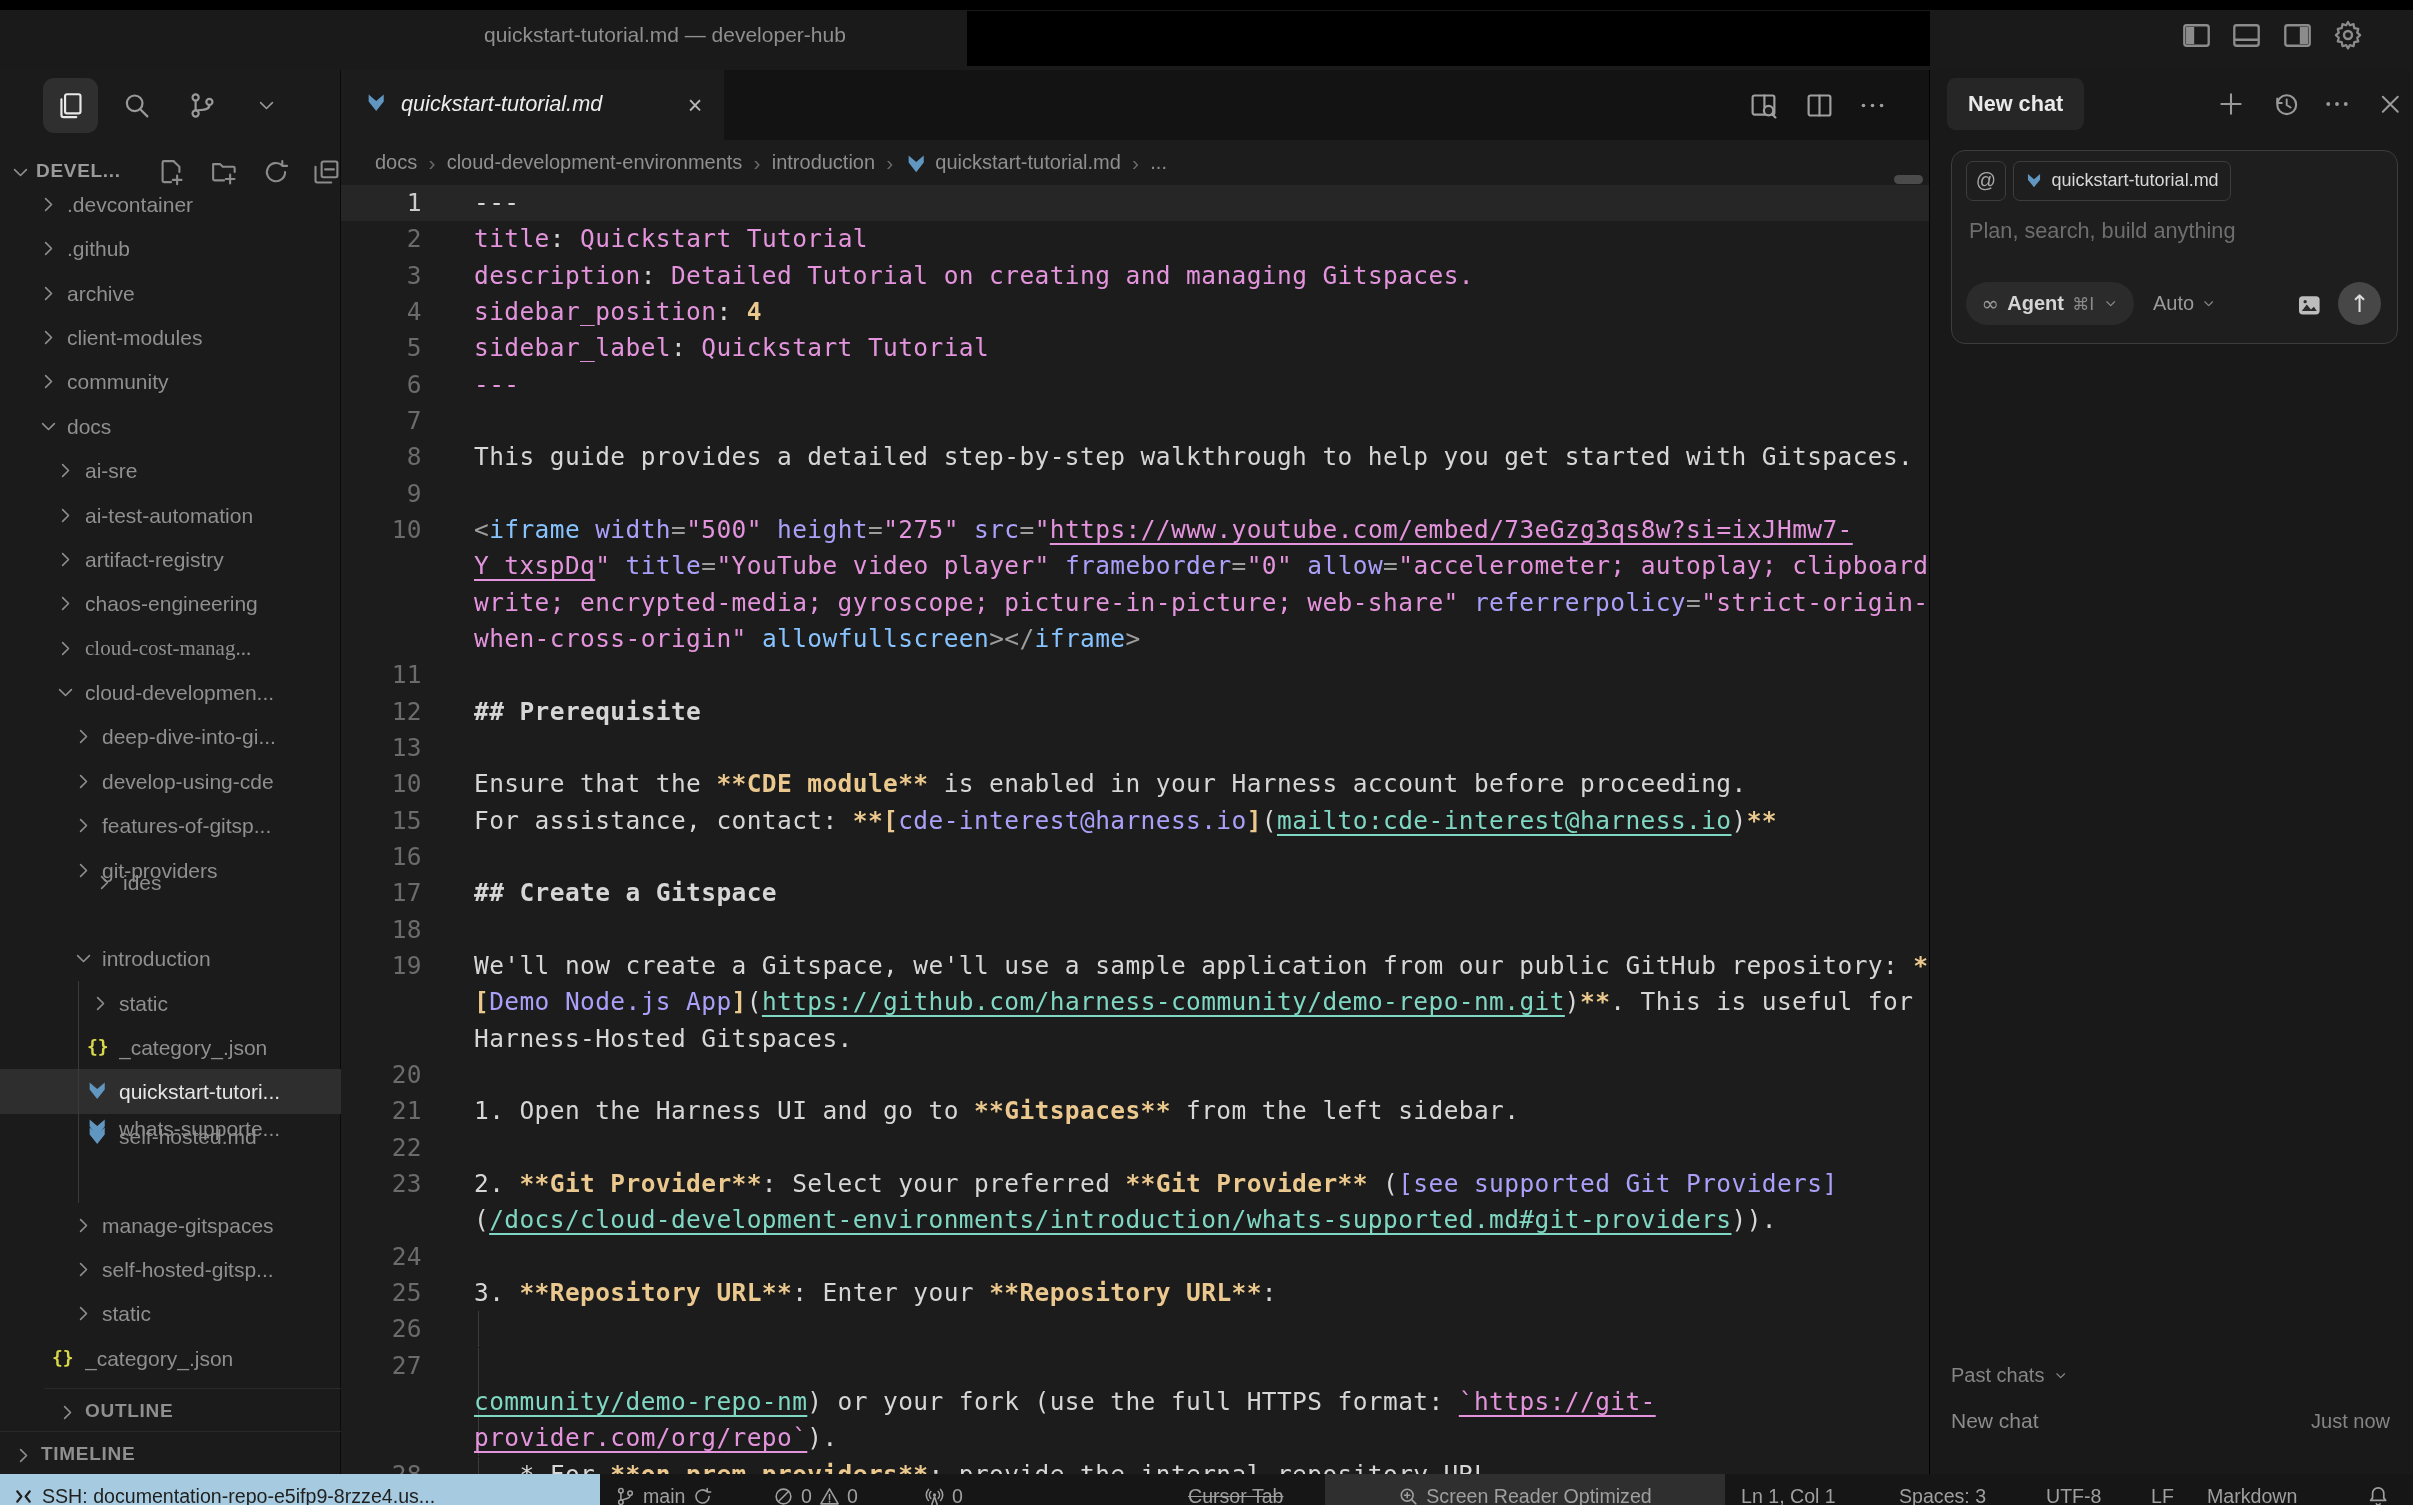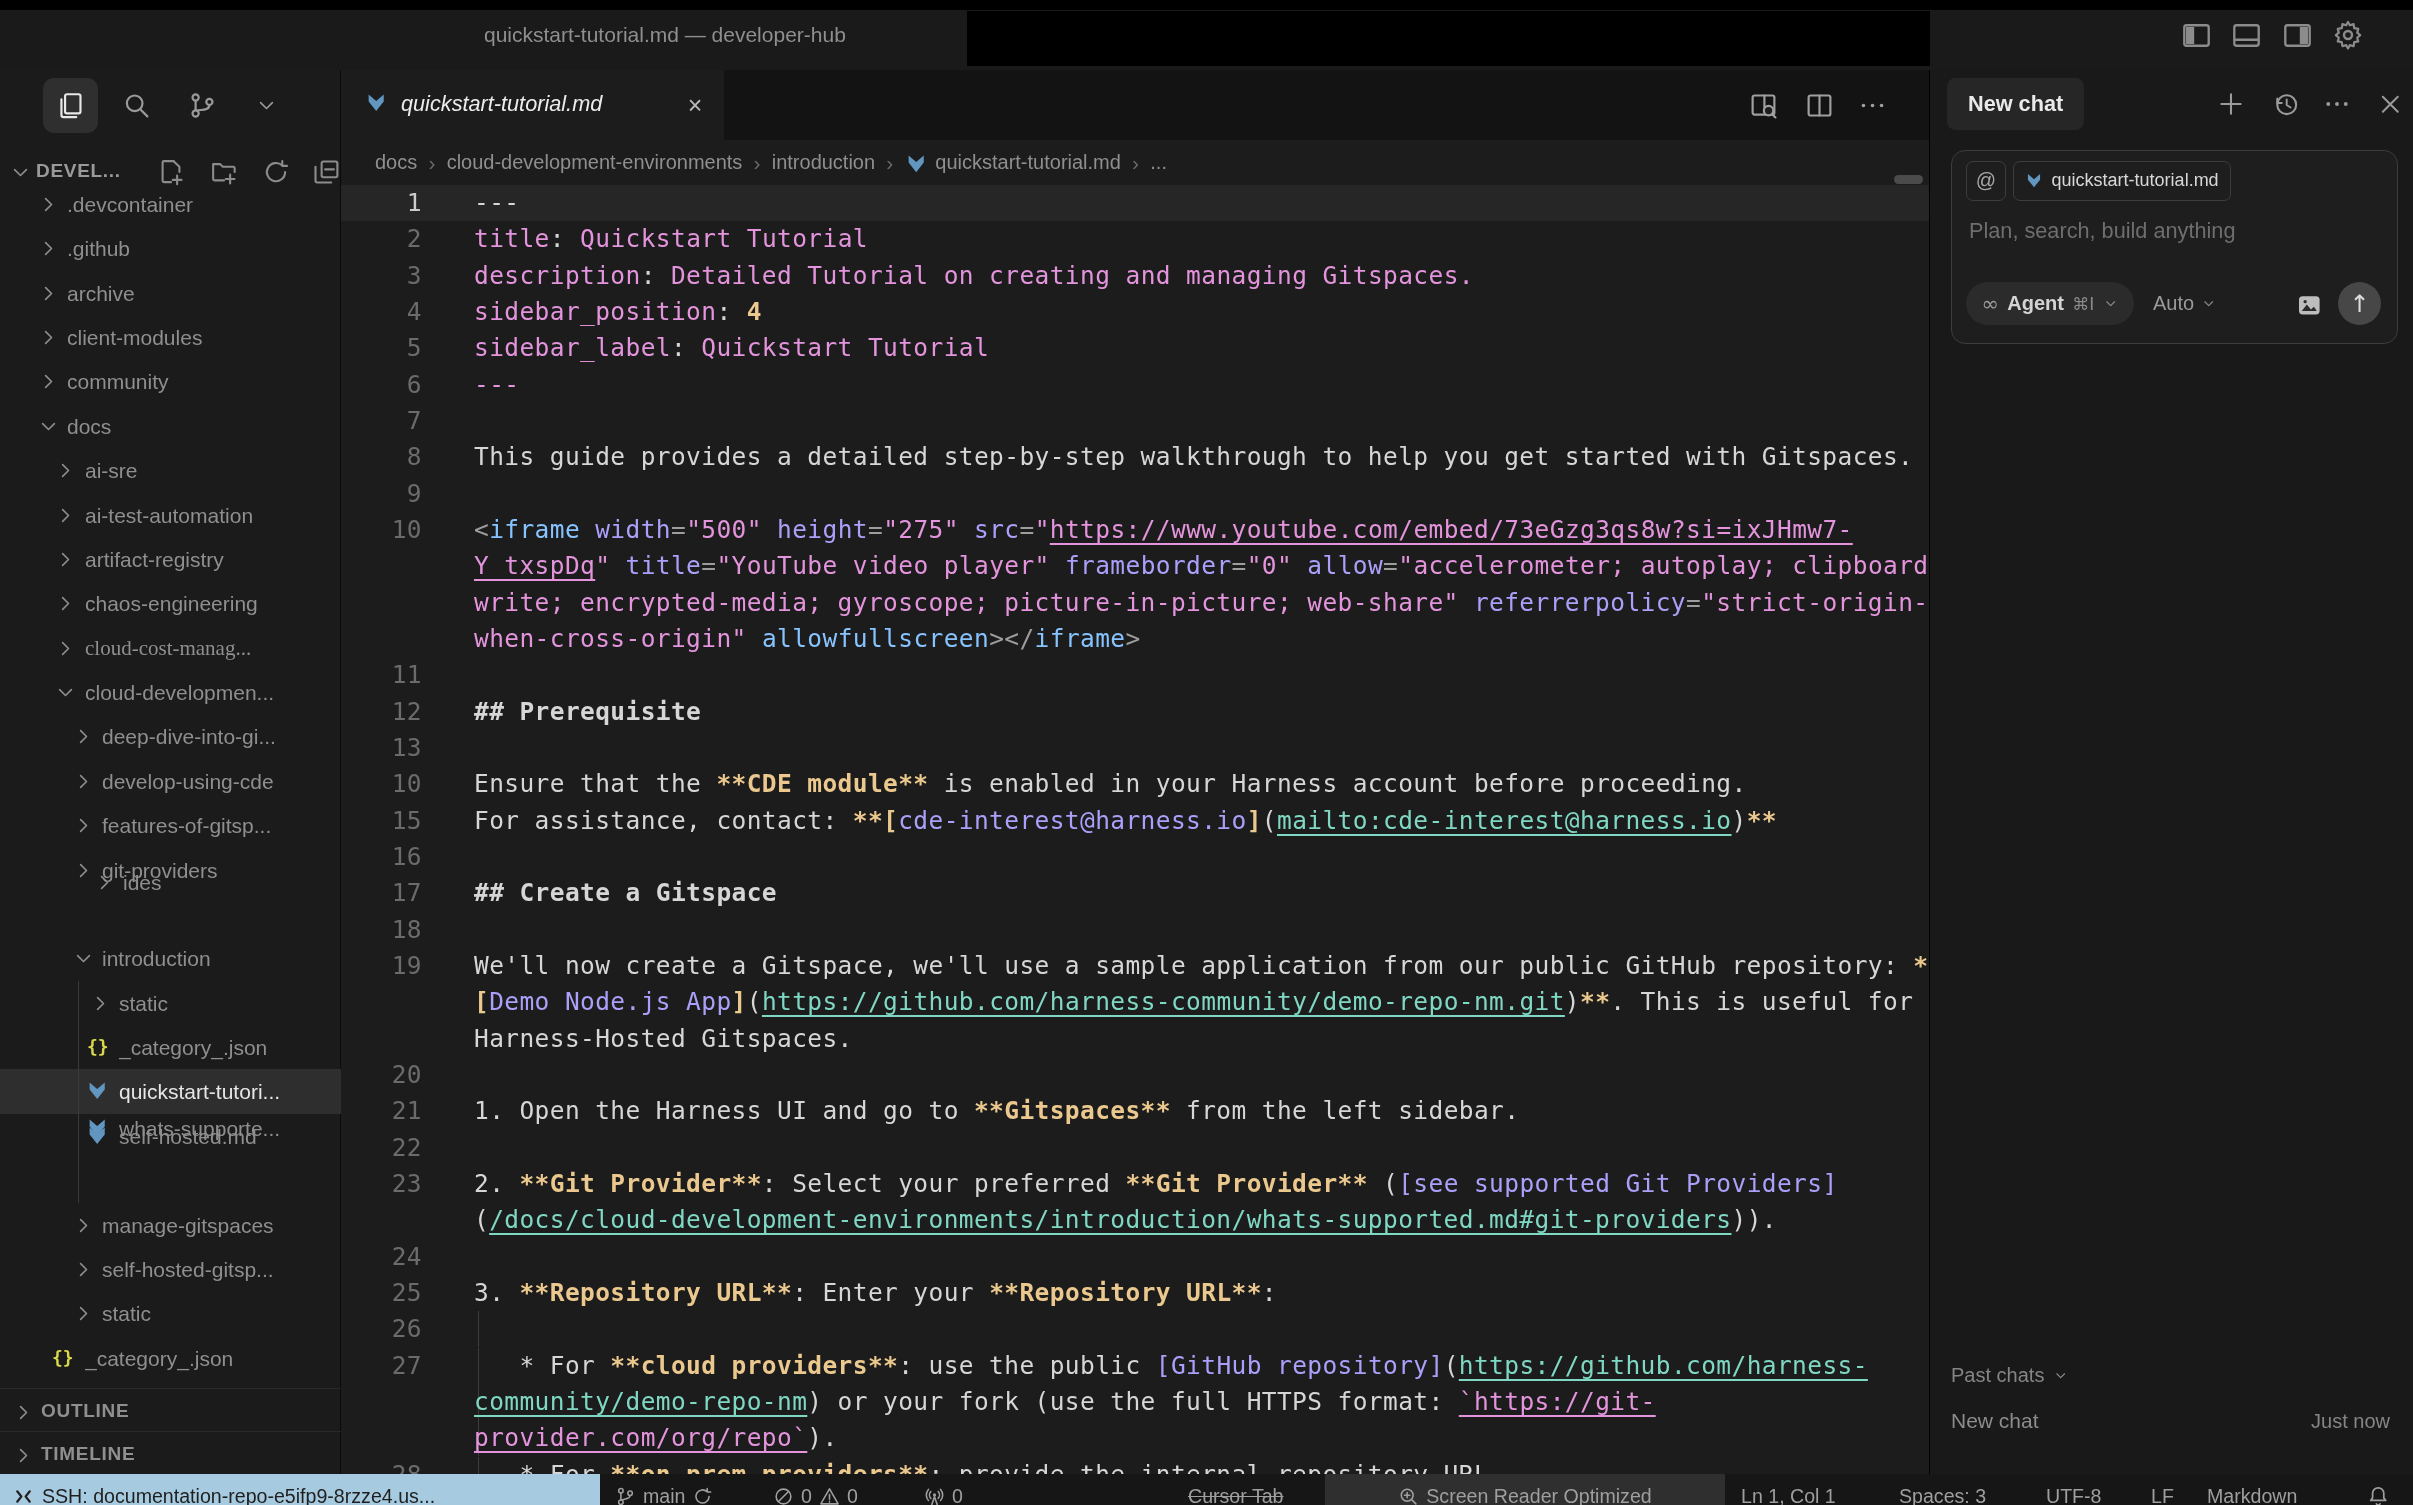--- a/index.html
+++ b/index.html
@@ -409,21 +409,21 @@
             </svg>
           </span>
           <span class="tlabel" style="left: 102px;">static</span>
         </div>
         <div class="trow" style="top: 1154px;">
           <span class="ficon jsonic" style="left: 52px; top: 10.5px;">{}</span>
           <span class="tlabel" style="left: 85px;">_category_.json</span>
         </div>
         <div id="tree-guide" style="top: 799px; height: 222px;"></div>
       </div>
-    <div class="bottomsec" id="outline-section" style="top:1318px;">
+    <div class="bottomsec" id="outline-section" style="top:1318px;margin-left:44px;">
       <span class="schev ic">
           <svg width="21" height="21" viewBox="0 0 16 16" fill="none" stroke="currentColor" stroke-width="1.2" stroke-linecap="round" stroke-linejoin="round">
             <path d="M5.8 3.5 L10.3 8 L5.8 12.5"></path>
           </svg>
         </span>
       <span class="slabel">OUTLINE</span>
     </div>
     <div class="bottomsec" id="timeline-section" style="top:1361px;">
       <span class="schev ic">
           <svg width="21" height="21" viewBox="0 0 16 16" fill="none" stroke="currentColor" stroke-width="1.2" stroke-linecap="round" stroke-linejoin="round">
@@ -517,21 +517,21 @@
         <div class="crow" style="top: 799px;"><span class="gut"></span><span class="ctext"><span class="c-o">[</span><span class="c-l">Demo Node.js App</span><span class="c-o">]</span><span>(</span><span class="c-T">https://github.com/harness-community/demo-repo-nm.git</span><span>)</span><span class="c-o">**</span><span>. This is useful for</span></span></div>
         <div class="crow" style="top: 836px;"><span class="gut"></span><span class="ctext"><span>Harness-Hosted Gitspaces.</span></span></div>
         <div class="crow" style="top: 872px;"><span class="gut">20</span><span class="ctext"></span></div>
         <div class="crow" style="top: 908px;"><span class="gut">21</span><span class="ctext"><span>1. Open the Harness UI and go to </span><span class="c-o">**Gitspaces**</span><span> from the left sidebar.</span></span></div>
         <div class="crow" style="top: 945px;"><span class="gut">22</span><span class="ctext"></span></div>
         <div class="crow" style="top: 981px;"><span class="gut">23</span><span class="ctext"><span>2. </span><span class="c-o">**Git Provider**</span><span>: Select your preferred </span><span class="c-o">**Git Provider**</span><span> (</span><span class="c-l">[see supported Git Providers]</span></span></div>
         <div class="crow" style="top: 1017px;"><span class="gut"></span><span class="ctext"><span>(</span><span class="c-T">/docs/cloud-development-environments/introduction/whats-supported.md#git-providers</span><span>)).</span></span></div>
         <div class="crow" style="top: 1054px;"><span class="gut">24</span><span class="ctext"></span></div>
         <div class="crow" style="top: 1090px;"><span class="gut">25</span><span class="ctext"><span>3. </span><span class="c-o">**Repository URL**</span><span>: Enter your </span><span class="c-o">**Repository URL**</span><span>:</span></span></div>
         <div class="crow" style="top: 1126px;"><span class="gut">26</span><span class="cguide"></span><span class="ctext"></span></div>
-        <div class="crow" style="top: 1163px;"><span class="gut">27</span><span class="cguide"></span><span class="ctext"><span>   * For </span><span class="c-o">**cloud providers**</span><span>: use the public </span><span class="c-l">[GitHub repository]</span><span>(</span><span class="c-T">https://github.com/harness-</span></span></div>
+        <div class="crow" style="top: 1163px;"><span class="gut">27</span><span class="cguide"></span></div>
         <div class="crow" style="top: 1199px;"><span class="gut"></span><span class="cguide"></span><span class="ctext"><span class="c-T">community/demo-repo-nm</span><span>) or your fork (use the full HTTPS format: </span><span class="c-P">`https://git-</span></span></div>
         <div class="crow" style="top: 1235px;"><span class="gut"></span><span class="cguide"></span><span class="ctext"><span class="c-P">provider.com/org/repo`</span><span>).</span></span></div>
         <div class="crow" style="top: 1272px;"><span class="gut">28</span><span class="cguide"></span><span class="ctext"><span>   * For </span><span class="c-o">**on-prem providers**</span><span>: provide the internal repository URL.</span></span></div>
       </div>
     <div id="scroll-thumb"></div>
   </main>
 
   <section id="chat">
     <div id="chat-tab">New chat</div>
     <div id="chat-header-icons">

